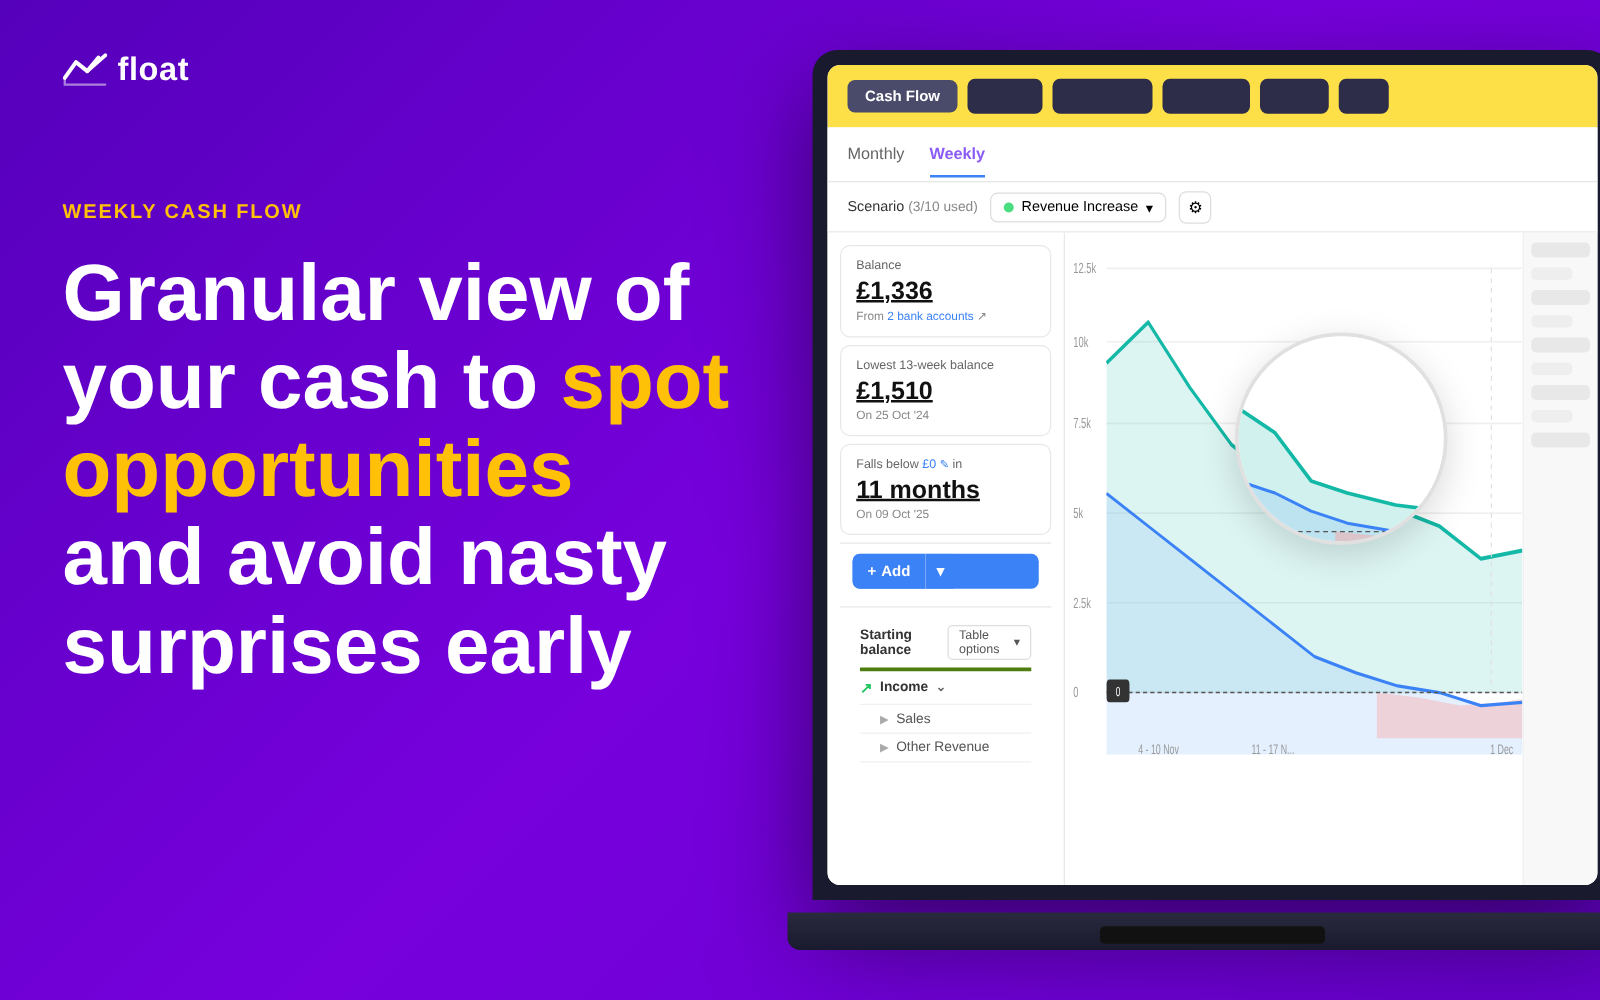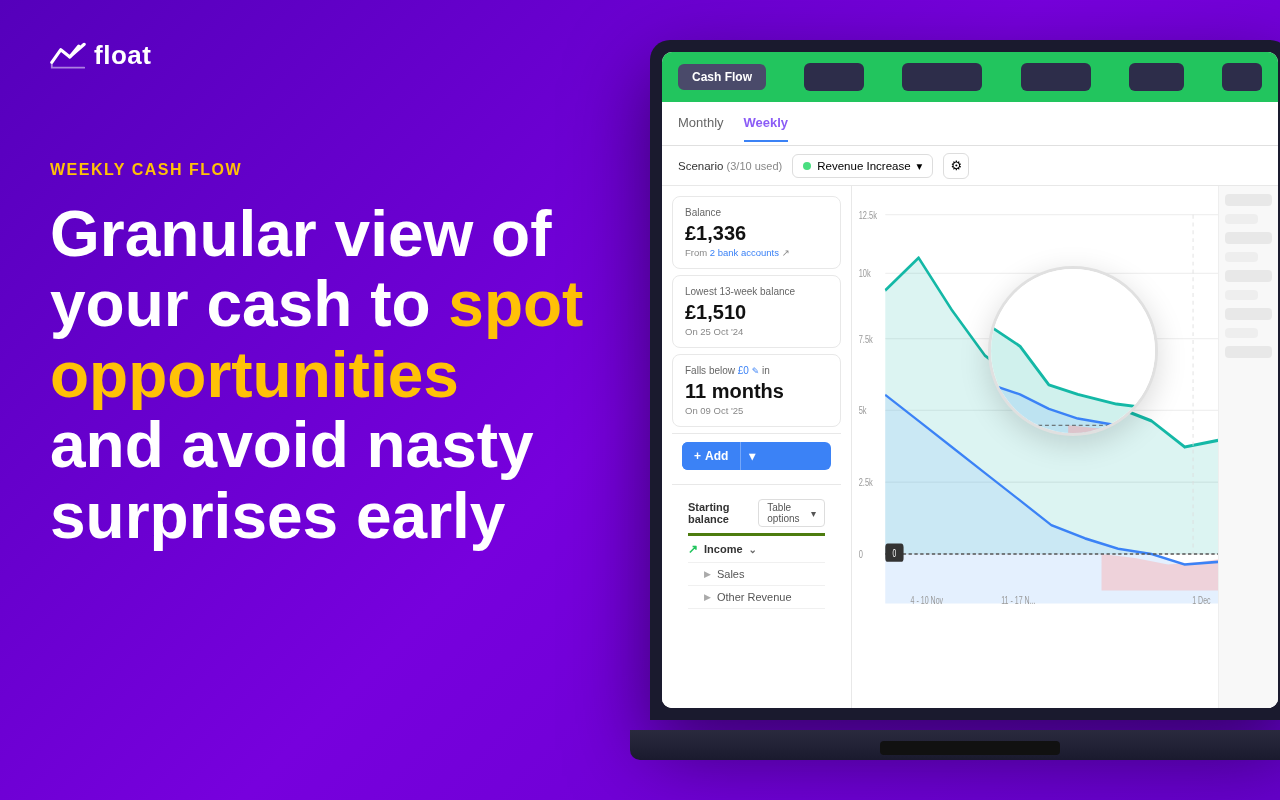--- a/index.html
+++ b/index.html
@@ -128,27 +128,26 @@
       left: 50%;
       transform: translateX(-50%);
       width: 180px;
       height: 14px;
       background: #111;
       border-radius: 4px;
     }
 
     
     .app-nav {
-      background: #22c55e;
+      background: #fde047;
       height: 50px;
       display: flex;
       align-items: center;
       padding: 0 16px;
       gap: 8px;
-      justify-content: space-between;
     }
 
     .nav-tab-active {
       background: #4a4a6a;
       color: white;
       padding: 6px 14px;
       border-radius: 6px;
       font-size: 12px;
       font-weight: 600;
     }
@@ -280,20 +279,21 @@
       font-size: 10px;
       color: #666;
       margin-bottom: 4px;
     }
 
     .stat-value {
       font-size: 20px;
       font-weight: 700;
       color: #111;
       margin-bottom: 2px;
+      text-decoration: underline;
     }
 
     .stat-sub {
       font-size: 9.5px;
       color: #888;
     }
 
     .stat-sub a {
       color: #3b82f6;
       text-decoration: none;

